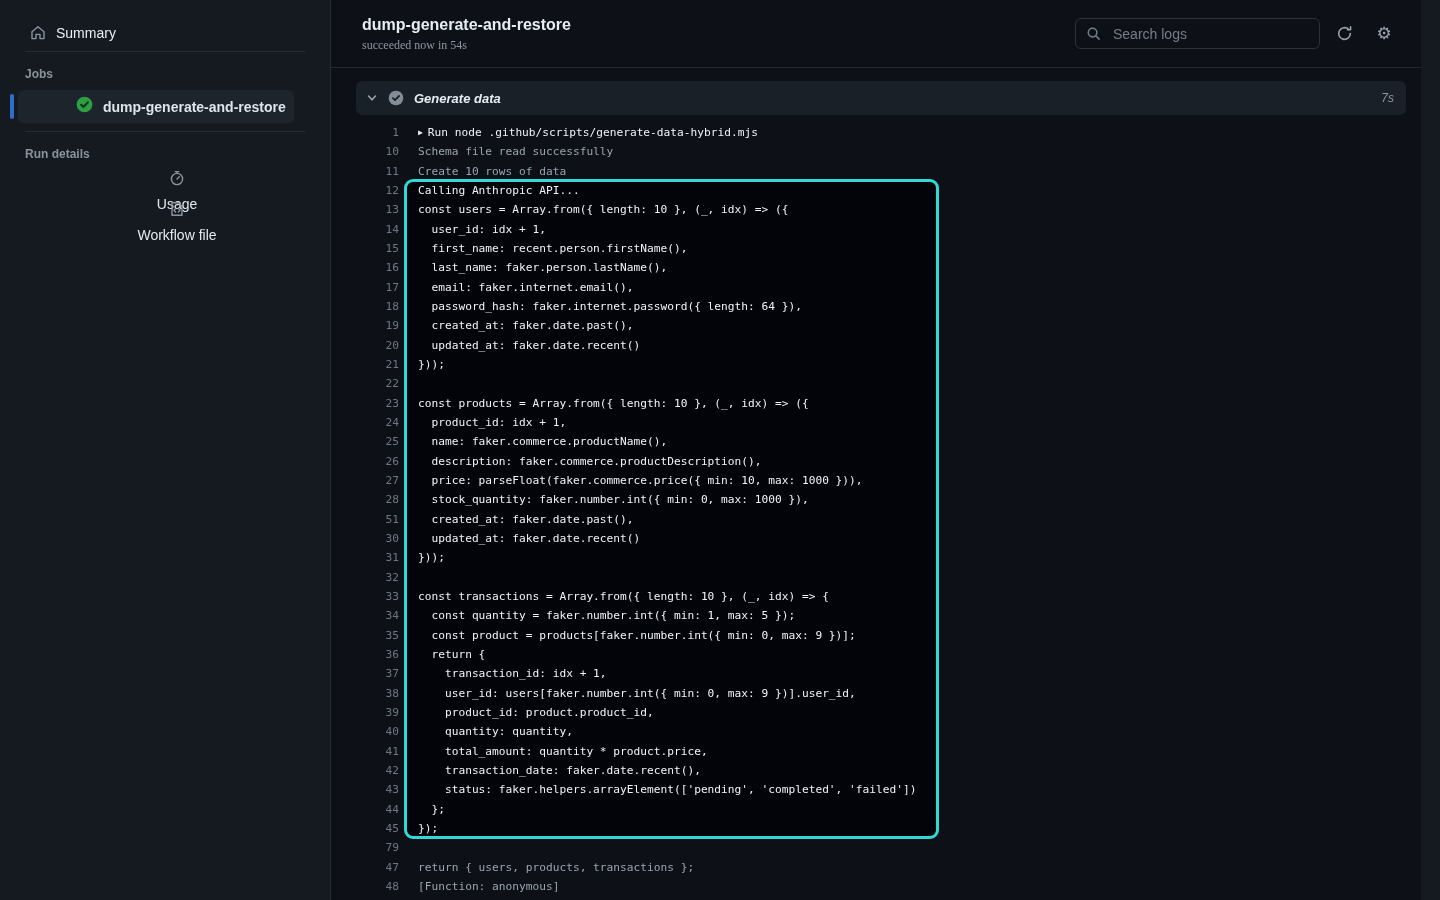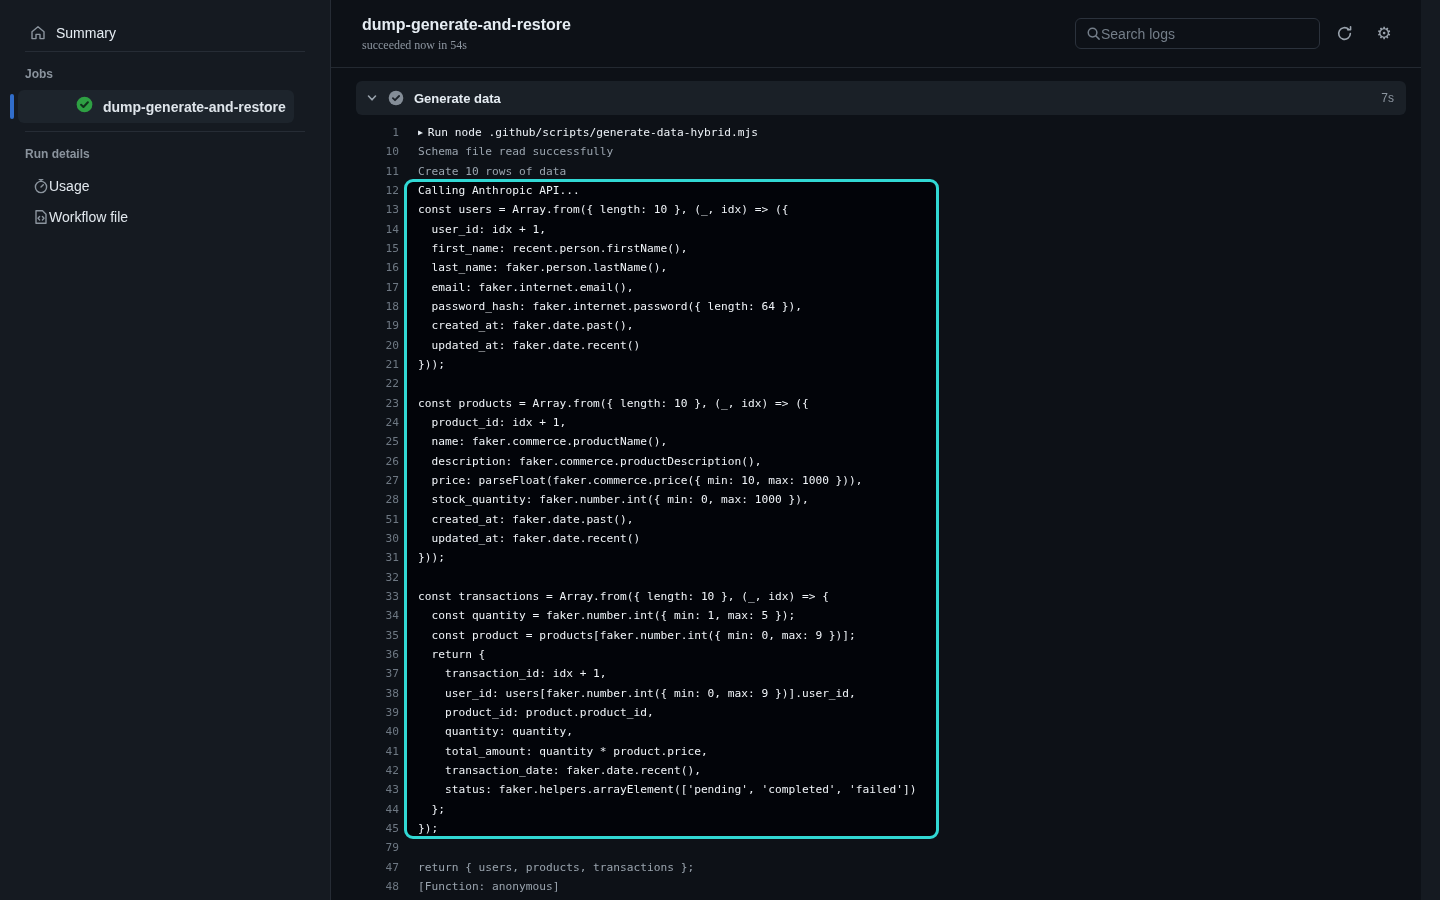--- a/index.html
+++ b/index.html
@@ -27,55 +27,56 @@
     position:relative; margin:0 36px 0 18px; height:33px;
     background:#1d242c; border-radius:6px;
     display:flex; align-items:center; padding-left:58px; gap:12px;
     cursor:pointer;
   }
   .job-item .accent {
     position:absolute; left:-8px; top:4px; width:4px; height:25px;
     border-radius:2px;
   }
   .job-item .job-label { font-size:14px; font-weight:700; color:#dfe5eb; }
-  .sb-detail { height:31px; padding-left:33px; font-size:14px; color:#e2e8ee; }
+  .sb-detail { height:31px; padding-left:24px; gap:10px; font-size:14px; color:#e2e8ee;flex-direction:column; }
   svg.oct { stroke:#8b949e; fill:none; stroke-width:1.4; }
   
   .main {
     width:1090px; flex:none; height:900px; position:relative;
     background:#0d1117; overflow:hidden;
   }
   .main-header {
     height:68px; display:flex; align-items:center; justify-content:space-between;
     padding:0 23px 0 31px; border-bottom:1px solid #232931;
   }
   .mh-title { font-size:16px; font-weight:700; color:#e6edf3; line-height:20px; }
   .mh-sub { font-size:12px; color:#8d96a0; margin-top:3px;font-family:Liberation Serif, serif; }
   .mh-right { display:flex; align-items:center; }
   .search-box {
     width:245px; height:31px; border:1px solid #2b323c; border-radius:6px;
-    background:#0d1117; display:flex; align-items:center; padding:0 10px; gap:0;
+    background:#0d1117; display:flex; align-items:center; padding:0 10px; gap:12px;
   }
   .search-box input {
     flex:1; background:transparent; border:none; outline:none;
     font-size:14px; color:#e6edf3; font-family:"Liberation Sans", sans-serif;
   }
   .search-box input::placeholder { color:#747e89; }
   .icon-btn {
     width:28px; height:28px; display:flex; align-items:center; justify-content:center;
     background:transparent; border:none; cursor:pointer; color:#9aa3ad;
   }
   .icon-btn.sync { margin-left:10px; }
   .icon-btn.gear { margin-left:12px; font-size:17px; line-height:1; }
   
   .step-header {
     margin:13px 14px 0 25px; width:1050px; height:34px;
     background:#1a2027; border-radius:6px;
     display:flex; align-items:center; padding:0 12px 0 10px; gap:10px;
     cursor:pointer;
+    font-style:italic;
   }
   .step-title { font-size:13px; font-weight:600; color:#e6edf3; flex:1; }
   .step-duration { font-size:12px; color:#8d96a0; }
   
   .logs { position:relative; padding-top:8px; }
   .log-line { position:relative; z-index:1; display:flex; height:19.33px; align-items:center; }
   .ln {
     flex:none; width:68px; text-align:right;
     font-family:"DejaVu Sans Mono", monospace; font-size:11.2px; color:#6e7883;
     cursor:pointer;

